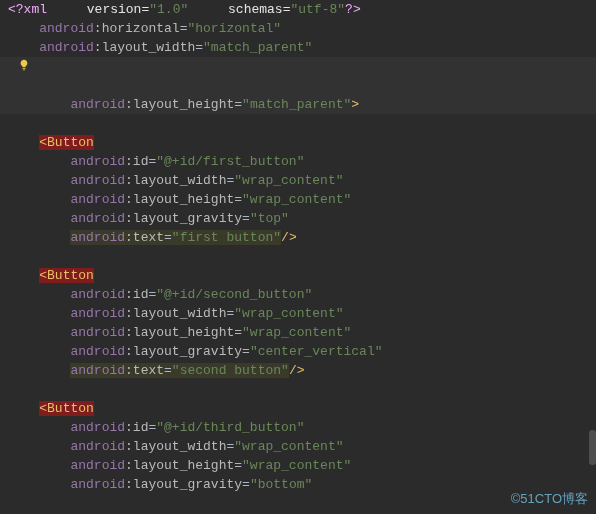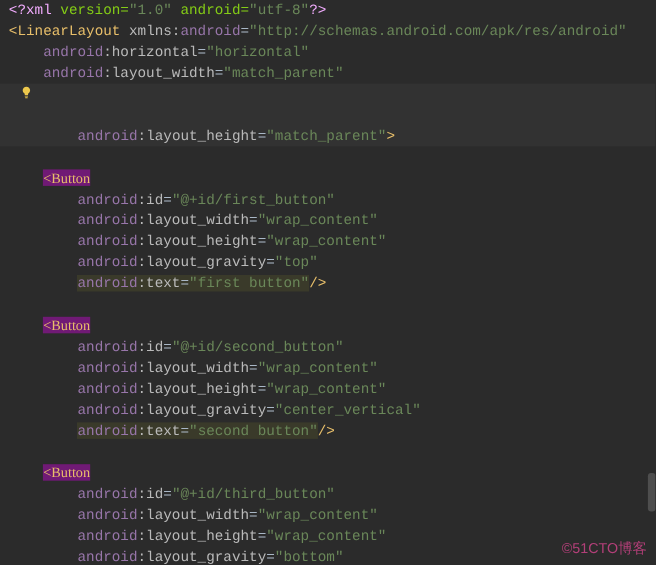--- a/index.html
+++ b/index.html
@@ -37,52 +37,51 @@
     fill: #edc84c;
   }
   .tag { color: #e8bf6a; }
   .attr-ns { color: #9876aa; }
   .attr-name { color: #bababa; }
   .eq { color: #a9b7c6; }
   .attr-val { color: #6a8759; }
   .attr-val-hl { color: #6a8759; }
   .bracket { color: #e8bf6a; }
   .pi { color: #f0abfc; }
-  .pi-attr { color: #84cc16; }
+  .pi-attr { color: #e5e5e5; margin-left: 32px; }
   .pi-val { color: #6a8759; }
-  .sel-bg { background: #701a75; font-family: Liberation Serif, serif; }
+  .sel-bg { background: #7f1d1d; }
   .hl-bg { background: #3a3a2a; }
   .watermark {
     position: absolute;
     right: 8px;
     bottom: 6px;
-    color: #ec4899;
+    color: #7dd3fc;
     font-size: 13px;
     font-family: sans-serif;
     opacity: 0.7;
     pointer-events: none;
   }
   .scroll-thumb {
     position: absolute;
     right: 0;
     top: 430px;
     width: 7px;
     height: 35px;
     background: #4e4e4e;
     border-radius: 3px;
   }
 </style>
 </head>
 <body>
 
 <div class="editor">
 
-  <div class="line"><span class="pi"><span>&lt;?</span><span>xml</span></span><span class="pi-attr"> version=</span><span class="pi-val">"1.0"</span><span class="pi-attr"> android=</span><span class="pi-val">"utf-8"</span><span class="pi">?&gt;</span></div>
+  <div class="line"><span class="pi"><span>&lt;?</span><span>xml</span></span><span class="pi-attr"> version=</span><span class="pi-val">"1.0"</span><span class="pi-attr"> schemas=</span><span class="pi-val">"utf-8"</span><span class="pi">?&gt;</span></div>
 
-  <div class="line"><span class="bracket">&lt;</span><span class="tag">LinearLayout</span><span class="attr-name"> xmlns:</span><span class="attr-ns">android</span><span class="eq">=</span><span class="attr-val">"http://schemas.android.com/apk/res/android"</span></div>
   <div class="line"><span>    </span><span class="attr-ns">android</span><span class="attr-name">:horizontal</span><span class="eq">=</span><span class="attr-val">"horizontal"</span></div>
   <div class="line"><span>    </span><span class="attr-ns">android</span><span class="attr-name">:layout_width</span><span class="eq">=</span><span class="attr-val">"match_parent"</span></div>
   <div class="line selected">
     <svg class="gutter-icon" viewBox="0 0 16 16">
         <path class="bulb" d="M8 1c-2.5 0-4.5 2-4.5 4.5 0 1.7 1 3.2 2.5 4v1.5h4V9.5c1.5-.8 2.5-2.3 2.5-4C12.5 3 10.5 1 8 1zm-2 11h4v1H6zm.5 2h3v1h-3z"></path>
       </svg>
     <span>    </span><span class="attr-ns">android</span><span class="attr-name">:layout_height</span><span class="eq">=</span><span class="attr-val">"match_parent"</span><span class="bracket">&gt;</span></div>
 
   <div class="line"> </div>
 

